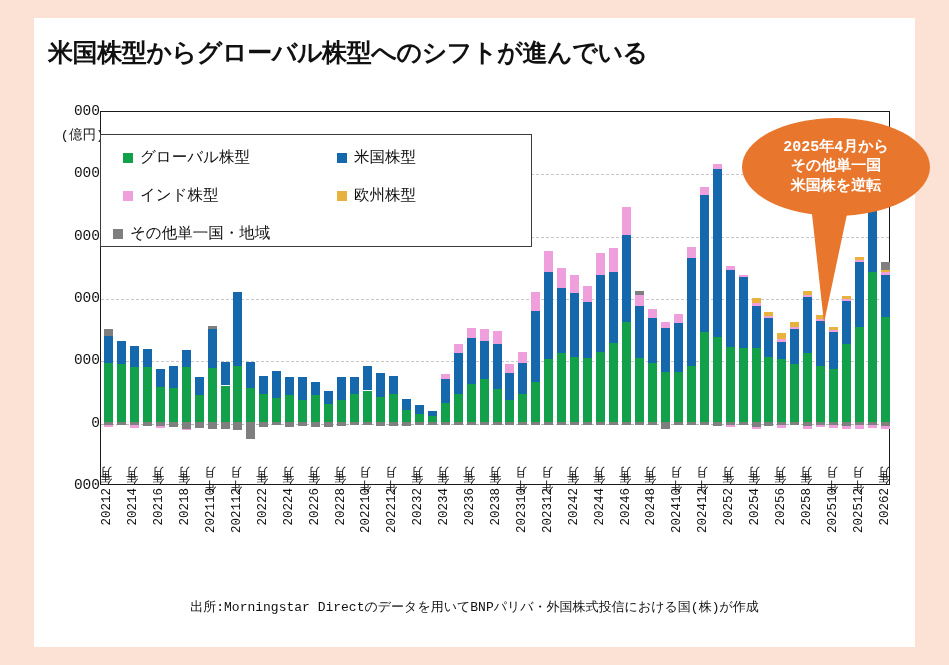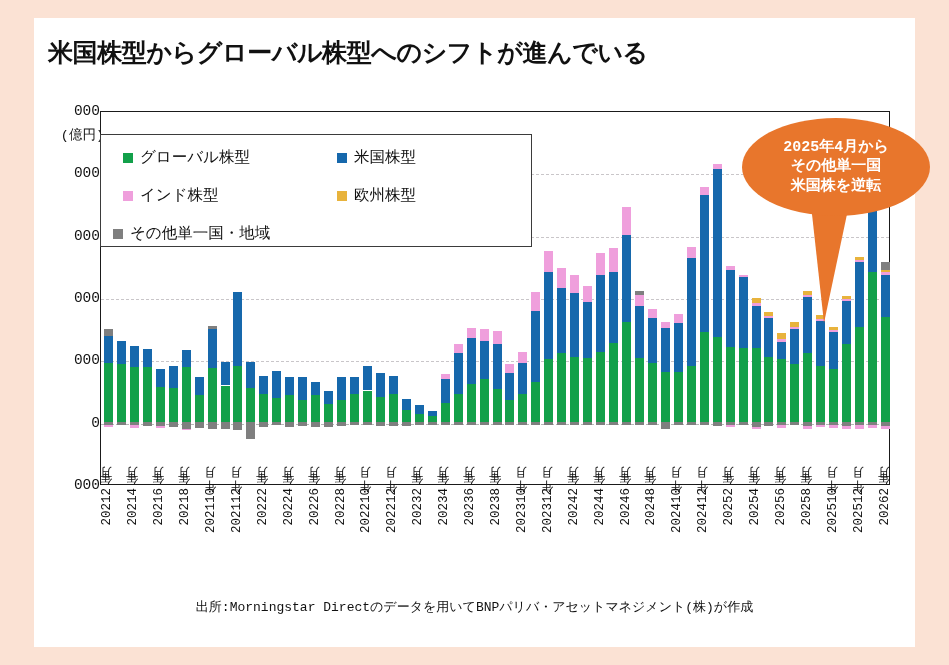--- a/index.html
+++ b/index.html
@@ -543,14 +543,14 @@
     <svg width="200" height="215" viewBox="0 0 200 215" style="position:absolute;left:0;top:0;">
       <polygon points="78,78 118,82 92,205" fill="#e8762c"></polygon>
     </svg>
     <div id="bubble">
       <div>2025年4月から</div>
       <div>その他単一国</div>
       <div>米国株を逆転</div>
     </div>
   </div>
 
-  <div id="source">出所:Morningstar Directのデータを用いてBNPパリバ・アセットマネジメント(株)が作成</div>
+  <div id="source">出所:Morningstar Directのデータを用いてBNPパリバ・外国株式投信における国(株)が作成</div>
 </div>
 
 </body></html>

